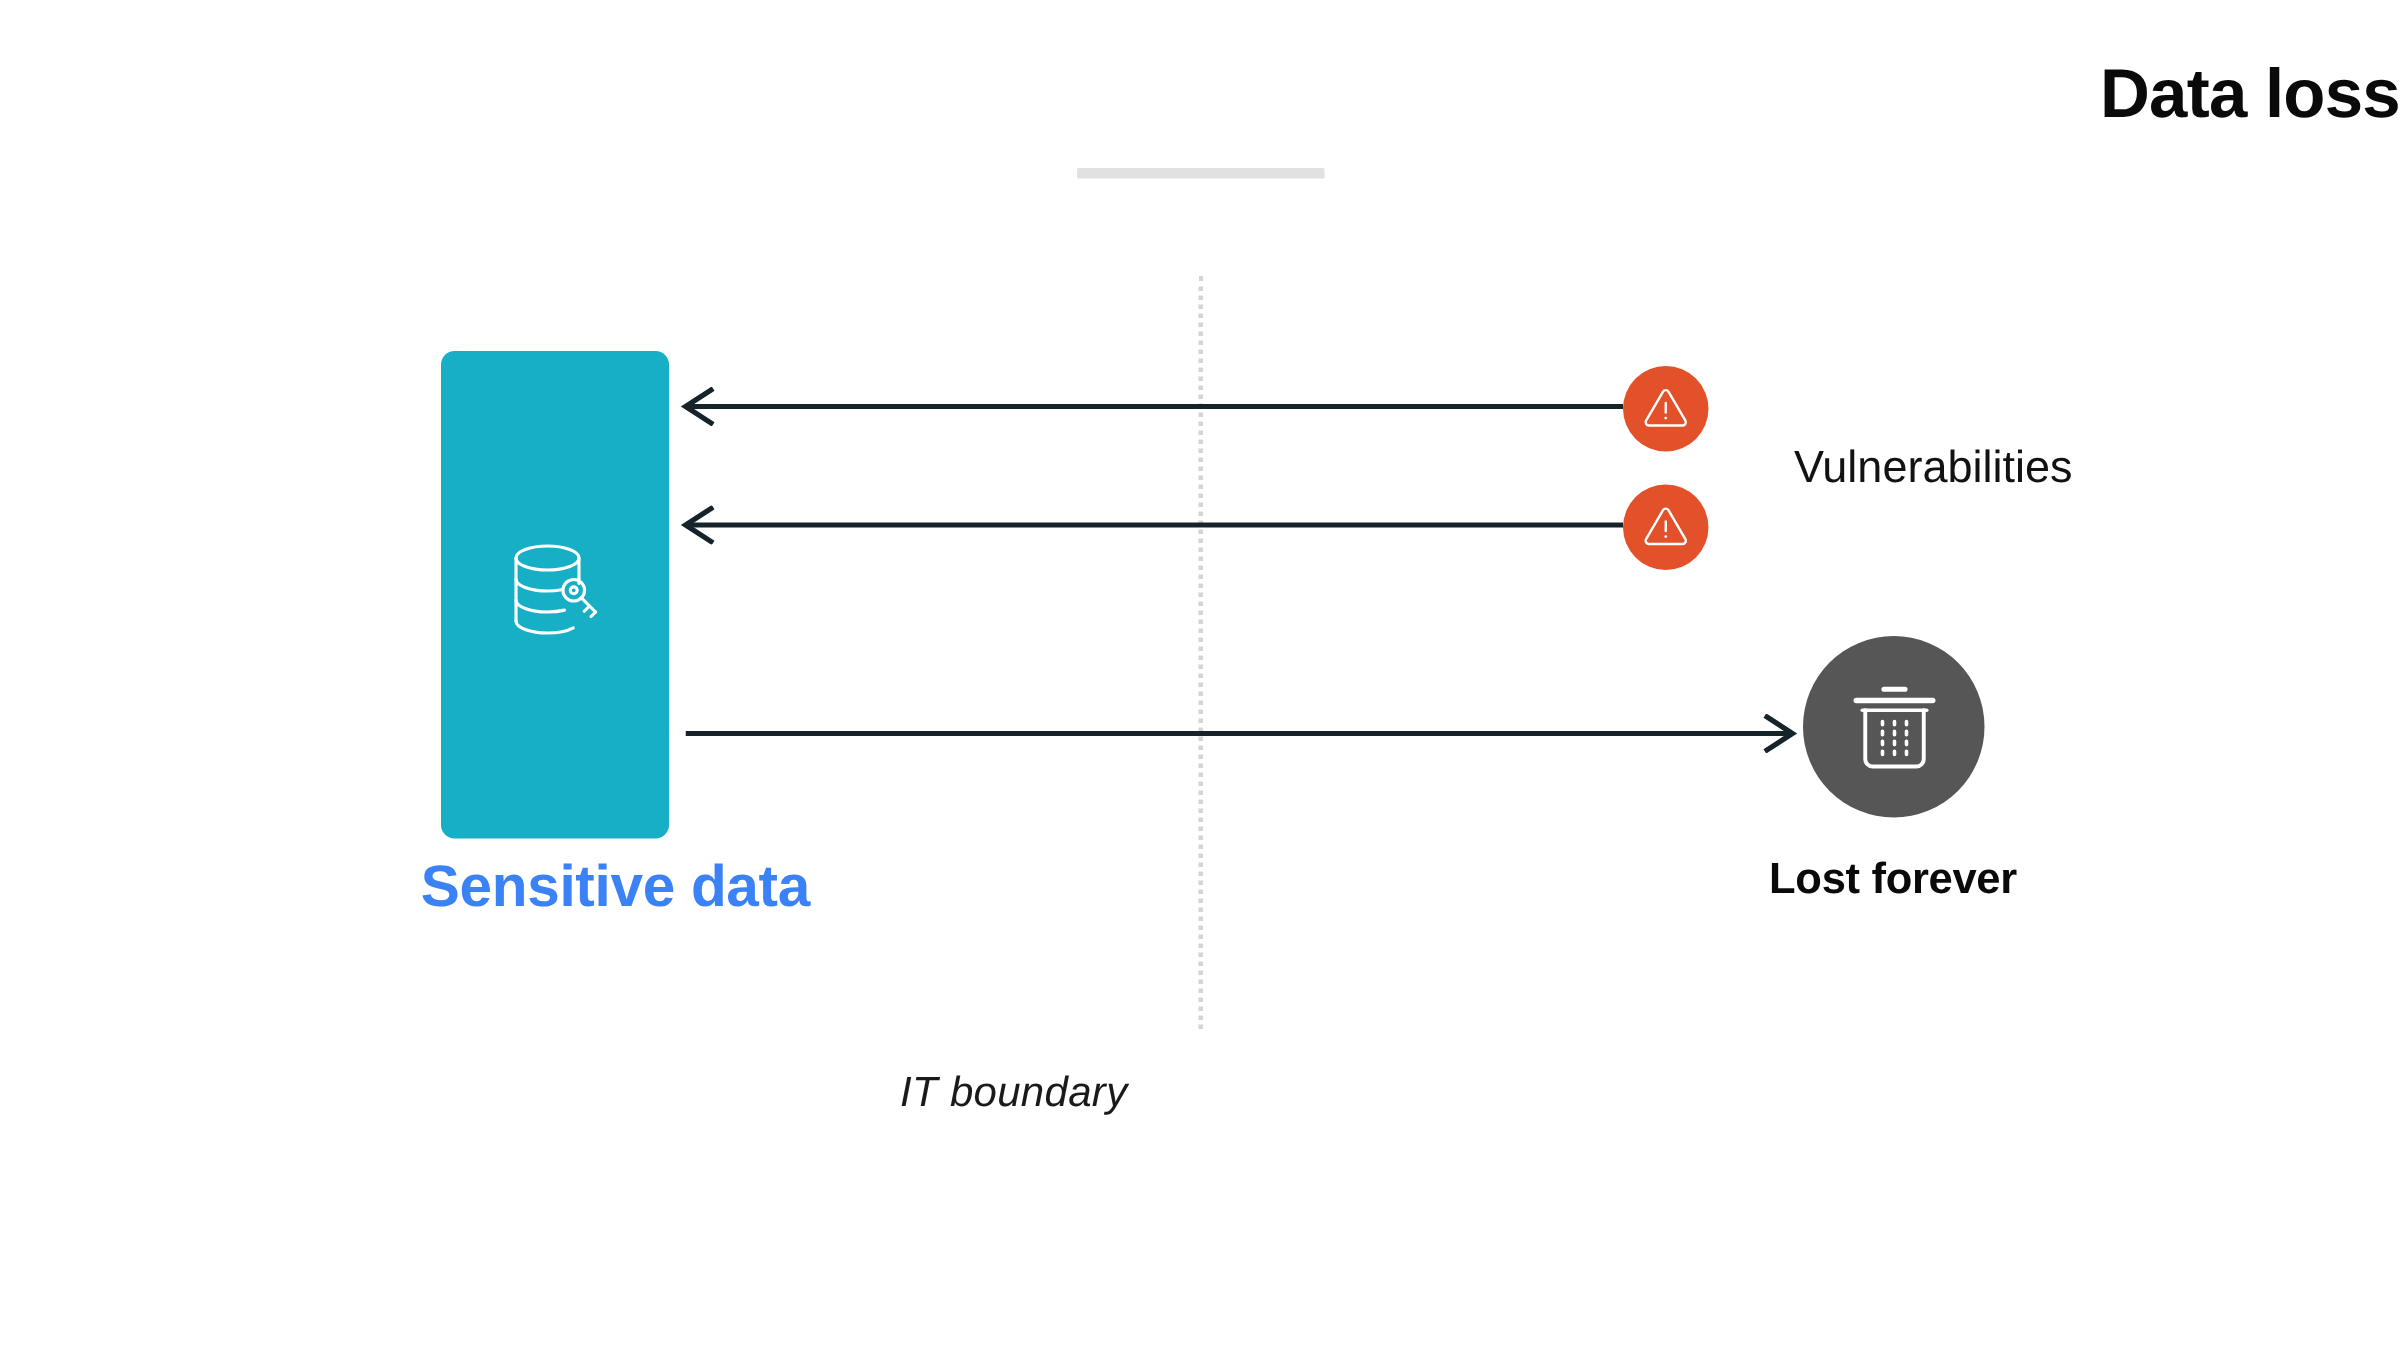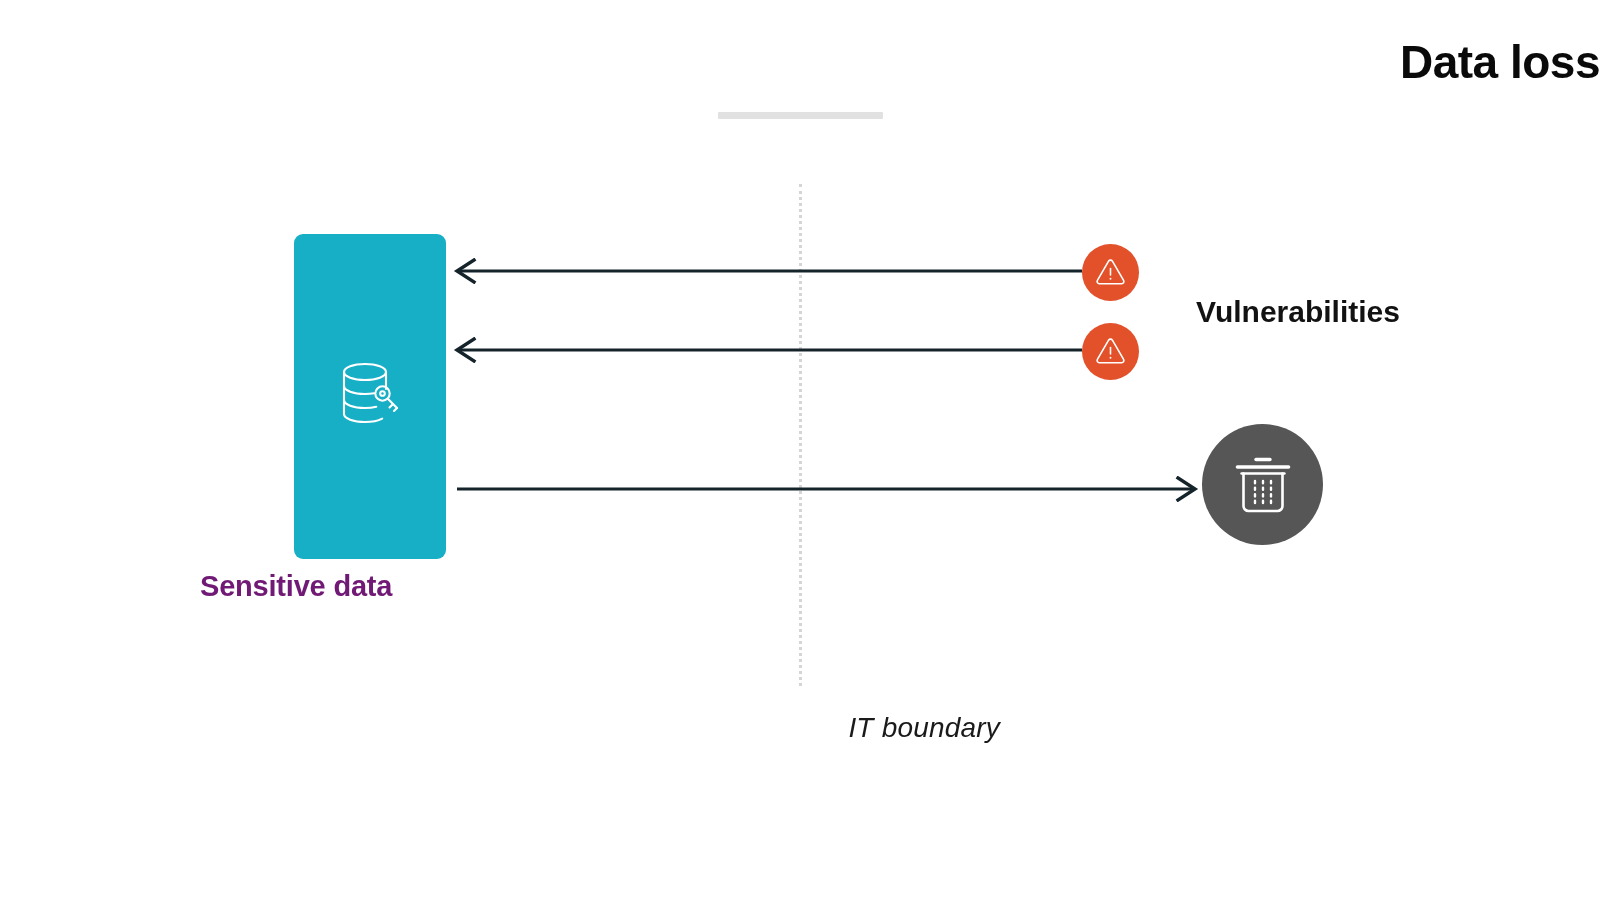--- a/index.html
+++ b/index.html
@@ -53,21 +53,21 @@
     top: 184px;
     width: 0;
     height: 502px;
     border-left: 3px dotted #d6d4d4;
   }
   .boundary-label {
     position: absolute;
     left: 600px;
     top: 712px;
     width: 400px;
-    text-align: right;
+    text-align: left;
     font-size: 28px;
     font-style: italic;
     font-weight: 400;
     color: #1a1a1a;
     letter-spacing: 0.2px;
   }
 
   
   .data-block {
     position: absolute;
@@ -83,24 +83,24 @@
     left: 44px;
     top: 125px;
     width: 64px;
     height: 72px;
   }
   .data-block-label {
     position: absolute;
     left: 200px;
     top: 570px;
     width: 340px;
-    text-align: left;
-    font-size: 29px;
+    text-align: right;
+    font-size: 39px;
     font-weight: 700;
-    color: #701a75;
+    color: #3b82f6;
     letter-spacing: -0.2px;
   }
 
   
   .arrow {
     position: absolute;
     height: 26px;
   }
   .arrow svg { display: block; }
 
@@ -115,21 +115,21 @@
   .vuln-badge svg {
     position: absolute;
     left: 13px;
     top: 13px;
   }
   .vuln-label {
     position: absolute;
     left: 1196px;
     top: 295px;
     font-size: 30px;
-    font-weight: 700;
+    font-weight: 400;
     color: #121212;
     letter-spacing: 0px;
     white-space: nowrap;
   }
 
   
   .trash-badge {
     position: absolute;
     left: 1202px;
     top: 424px;
@@ -236,14 +236,15 @@
         <path d="M6.5 19.5 H 49.5" stroke-width="2.4"></path>
         <path d="M8.5 19.5 V 52 a5 5 0 0 0 5 5 H 42.5 a5 5 0 0 0 5 -5 V 19.5"></path>
         <g stroke-width="2.4" stroke-dasharray="2.2 4.4">
           <path d="M20 27 V 49"></path>
           <path d="M28 27 V 49"></path>
           <path d="M36 27 V 49"></path>
         </g>
       </svg>
     </span>
   </div>
+  <div class="trash-label">Lost forever</div>
 
 </div>
 
 </body></html>

